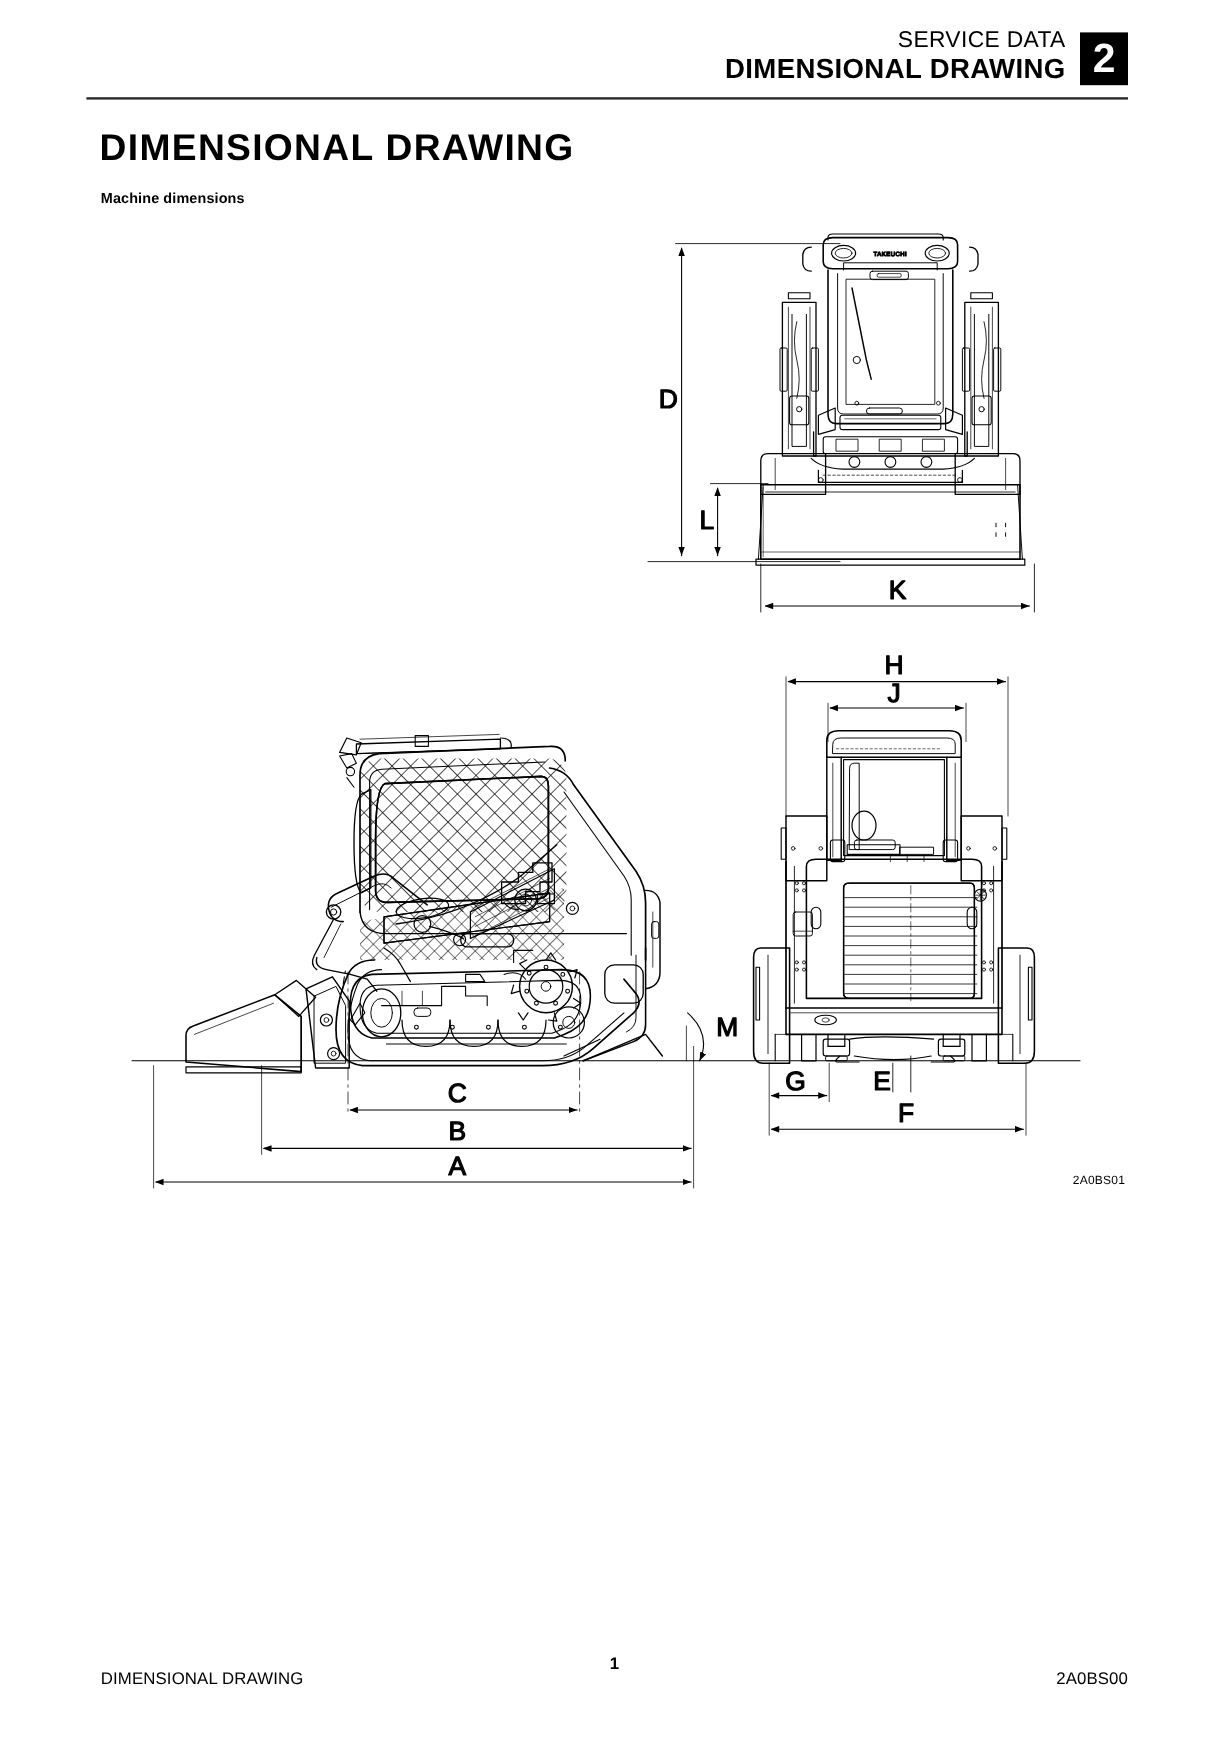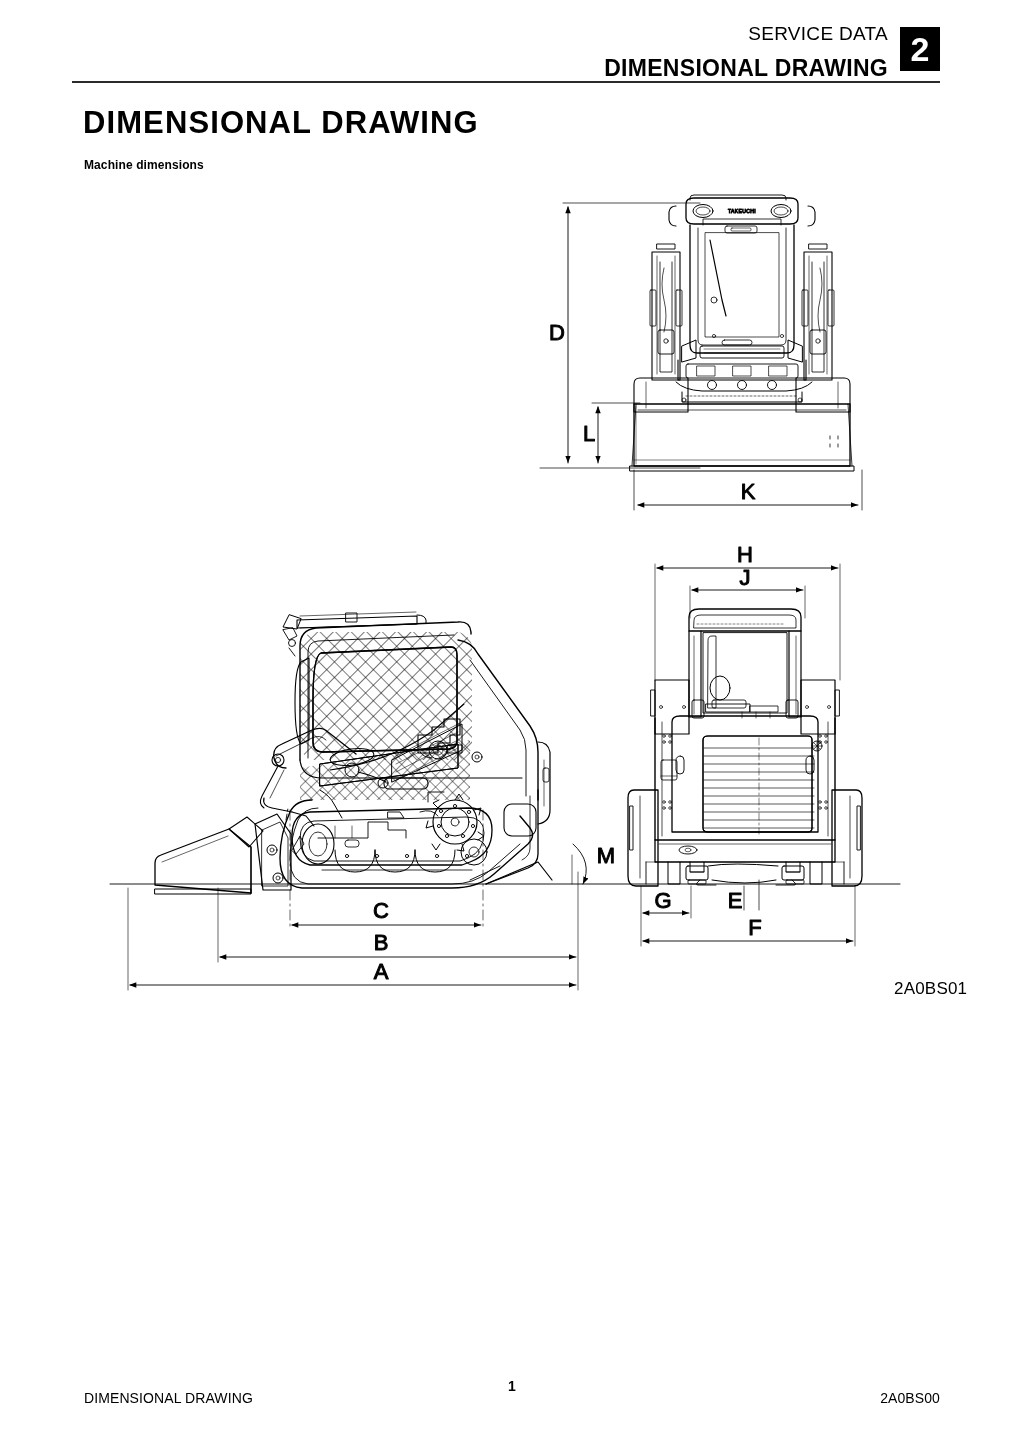--- a/index.html
+++ b/index.html
@@ -35,21 +35,21 @@
     right: 52px;
     top: 0;
     text-align: right;
     line-height: 1.0;
   }
   .header-line1 {
     font-size: 19px;
     letter-spacing: 0.3px;
     font-weight: 400;
     display: block;
-    margin-bottom: 14px;
+    margin-bottom: 3px;
   }
   .header-line2 {
     font-size: 23px;
     font-weight: bold;
     letter-spacing: 0.3px;
     display: block;
   }
   .chapter-box {
     position: absolute;
     right: 0px;
@@ -99,21 +99,21 @@
     height: 1449px;
     pointer-events: none;
   }
   .drawing svg { display: block; }
 
   
   .figure-code {
     position: absolute;
     left: 894px;
     top: 979px;
-    font-size: 17px;
+    font-size: 10px;
     letter-spacing: 0.2px;
   }
 
   
   .footer-left {
     position: absolute;
     left: 84px;
     top: 1390px;
     font-size: 14px;
     letter-spacing: 0.1px;

